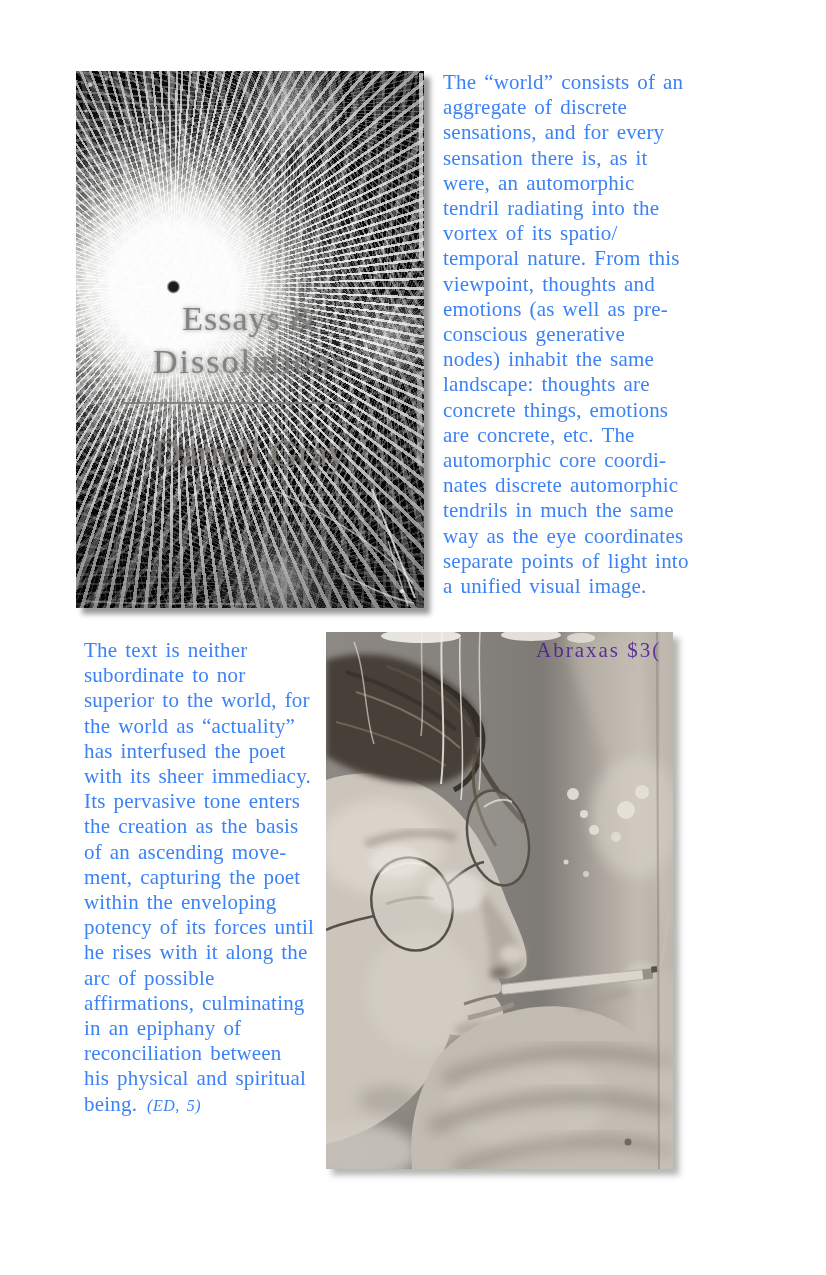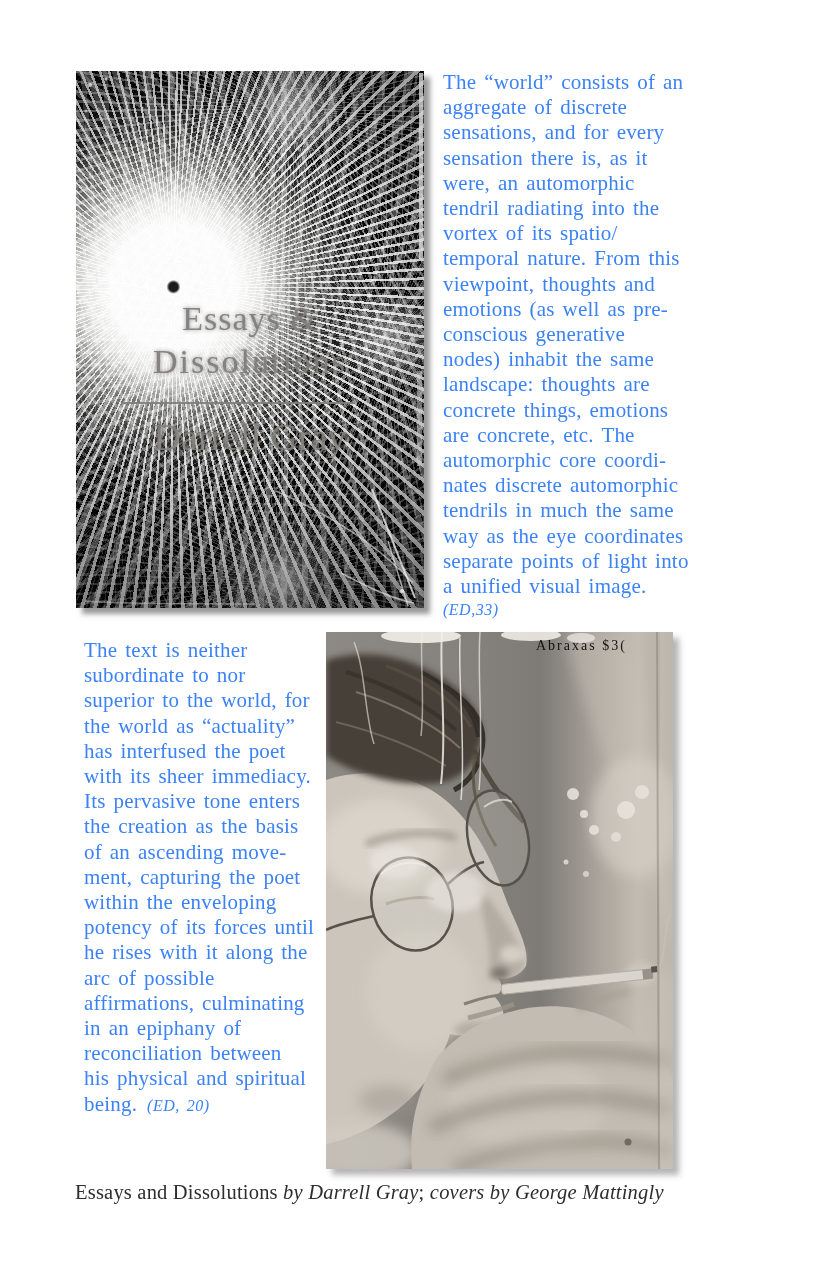--- a/index.html
+++ b/index.html
@@ -39,39 +39,39 @@
       
       repeating-conic-gradient(from 2deg at 28% 40.2%, rgba(255,255,255,0.82) 0deg 0.65deg, rgba(255,255,255,0) 0.65deg 2.2deg),
       radial-gradient(circle at 28% 40.2%, rgba(0,0,0,0) 0 100px, rgba(0,0,0,0.68) 205px, rgba(0,0,0,0.82) 310px);
   }
   .cover-grunge { position: absolute; inset: 0; width: 100%; height: 100%; }
   .cover-title, .cover-author, .cover-rule { position: absolute; left: 0; right: 0; text-align: center; }
   .cover-title { color: rgba(128,125,121,0.92); text-shadow: 0 0 4px rgba(40,40,40,0.5); }
   .cover-title.l1 { top: 229px; font-size: 34px; letter-spacing: 1px; }
   .cover-title.l2 { top: 272px; font-size: 34px; letter-spacing: 2px; }
   .cover-rule { top: 331px; left: 46px; right: auto; width: 231px; border-top: 2px solid rgba(128,126,122,0.9); }
-  .cover-author { top: 344px; font-size: 38px; letter-spacing: 0px; color: rgba(135,131,125,0.85); text-shadow: 0 0 4px rgba(30,30,30,0.5); }
+  .cover-author { top: 360px; font-size: 38px; letter-spacing: 0px; color: rgba(135,131,125,0.85); text-shadow: 0 0 4px rgba(30,30,30,0.5); }
 
   
   .quote { font-size: 21px; line-height: 25.2px; letter-spacing: 0.2px; word-spacing: 2.5px; color: #3b82f6; }
   .quote-text { white-space: pre; }
   .quote-right { position: absolute; left: 443px; top: 70px; width: 375px; }
   .quote-left  { position: absolute; left: 84px;  top: 638px; width: 250px; }
   .cite-block { font-style: italic; font-size: 16px; line-height: 20px; letter-spacing: 0.5px; margin-top: 1px; }
   .cite-inline { font-style: italic; font-size: 16px; margin-left: 10px; letter-spacing: 0.5px; }
 
   
   .photo {
     position: absolute; left: 326px; top: 632px; width: 347px; height: 537px;
     background: #9a958e; box-shadow: 6px 6px 6px rgba(90,90,90,0.45);
   }
   .photo-art { position: absolute; inset: 0; width: 100%; height: 100%; }
   .photo-label {
     position: absolute; left: 210px; top: 6px;
-    font-size: 14px; letter-spacing: 2px; color: #000000; opacity: 0.88;
+    font-size: 21px; letter-spacing: 2px; color: #4c1d95; opacity: 0.88;
   }
 
   
   .caption { position: absolute; left: 75px; top: 1181px; font-size: 20.5px; color: #2e2e2e; letter-spacing: 0.2px; }
   .caption .it { font-style: italic; }
 </style>
 </head>
 <body>
 
 <div class="page">
@@ -114,21 +114,20 @@
 nodes) inhabit the same
 landscape: thoughts are
 concrete things, emotions
 are concrete, etc. The
 automorphic core coordi-
 nates discrete automorphic
 tendrils in much the same
 way as the eye coordinates
 separate points of light into
 a unified visual image.</span>
-    <div class="cite-block">(ED,33)</div>
   </div>
 
   <div class="quote quote-left">
     <span class="quote-text">The text is neither
 subordinate to nor
 superior to the world, for
 the world as “actuality”
 has interfused the poet
 with its sheer immediacy.
 Its pervasive tone enters
@@ -136,21 +135,21 @@
 of an ascending move-
 ment, capturing the poet
 within the enveloping
 potency of its forces until
 he rises with it along the
 arc of possible
 affirmations, culminating
 in an epiphany of
 reconciliation between
 his physical and spiritual
-being.</span><span class="cite-inline">(ED, 20)</span>
+being.</span><span class="cite-inline">(ED, 5)</span>
   </div>
 
   <div class="photo">
     <svg class="photo-art" viewBox="0 0 347 537" preserveAspectRatio="none" aria-hidden="true">
       <defs>
         <linearGradient id="pbg" x1="0" y1="0" x2="1" y2="0">
           <stop offset="0" stop-color="#8d8984"></stop>
           <stop offset="0.45" stop-color="#84807b"></stop>
           <stop offset="0.62" stop-color="#7e7a75"></stop>
           <stop offset="0.78" stop-color="#a8a29a"></stop>
@@ -239,15 +238,14 @@
       <ellipse cx="255" cy="6" rx="14" ry="5" fill="#efece5" opacity="0.7"></ellipse>
       <ellipse cx="70" cy="230" rx="26" ry="16" fill="#efece6" opacity="0.55" filter="url(#soft2)"></ellipse>
       <ellipse cx="130" cy="260" rx="30" ry="20" fill="#f1eee8" opacity="0.5" filter="url(#soft2)"></ellipse>
       <line x1="331" y1="0" x2="333" y2="537" stroke="#8d8780" stroke-width="2" opacity="0.55"></line>
       <rect x="334" y="0" width="13" height="537" fill="#ccc6bd" opacity="0.45"></rect>
       <circle cx="302" cy="510" r="3.5" fill="#6f6a63"></circle>
     </svg>
     <div class="photo-label">Abraxas $3(</div>
   </div>
 
-  <div class="caption"><span>Essays and Dissolutions </span><span class="it">by Darrell Gray</span><span>; </span><span class="it">covers by George Mattingly</span></div>
 
 </div>
 
 </body></html>

